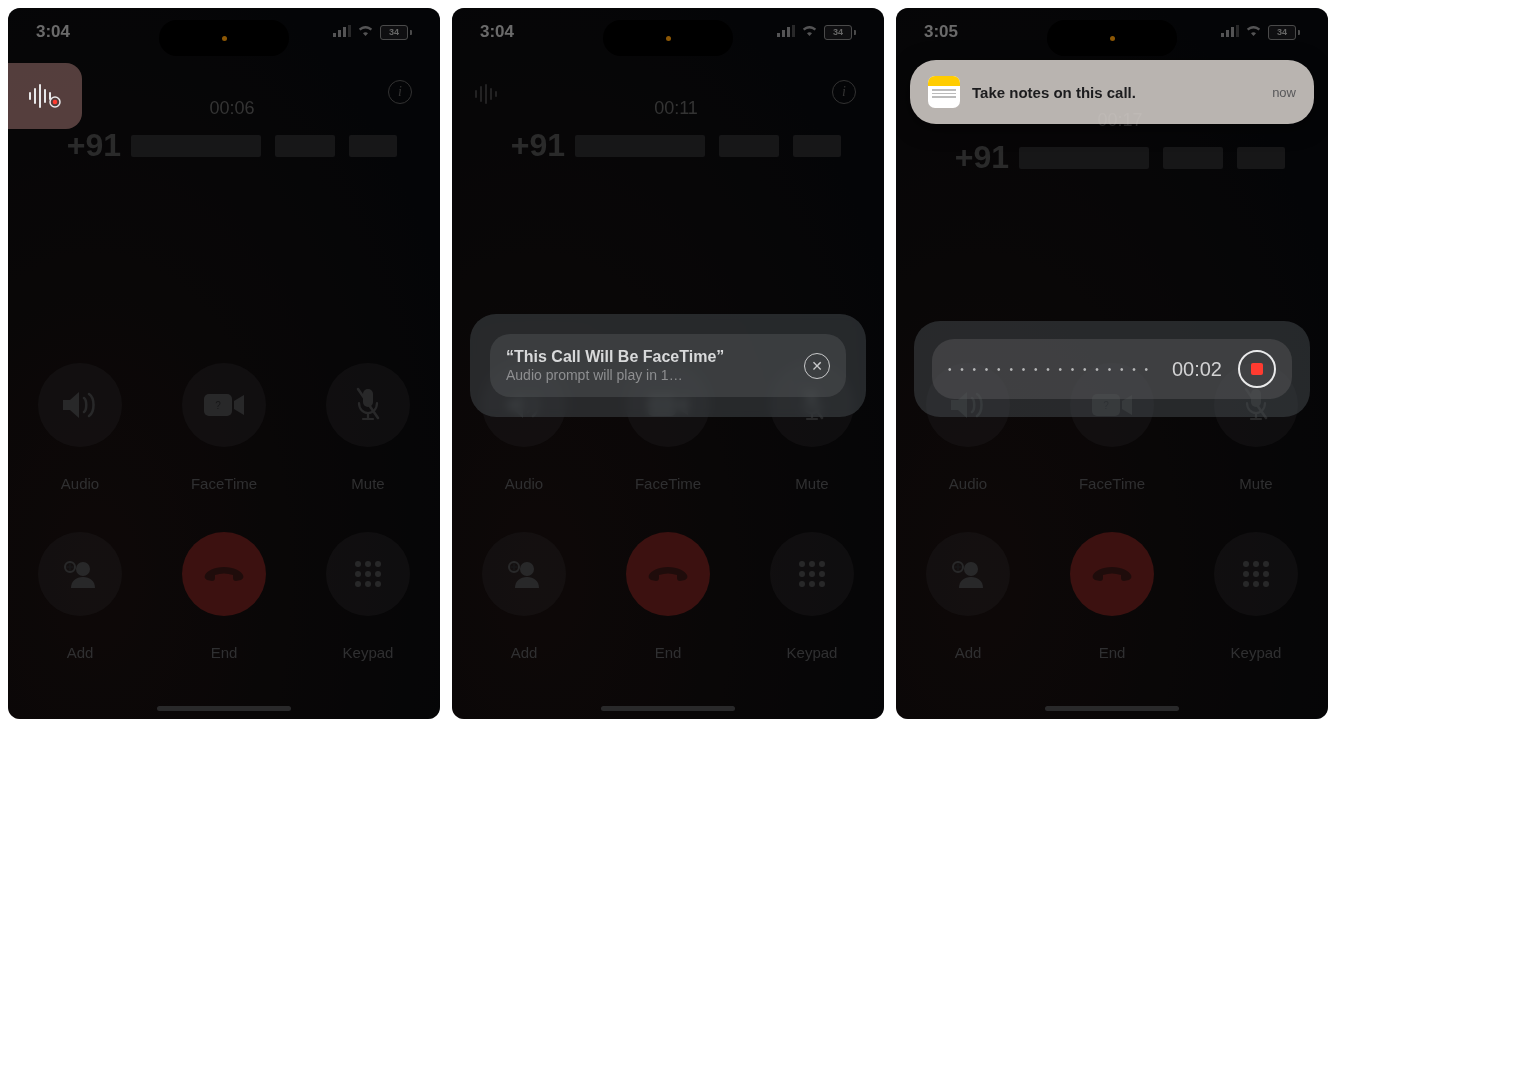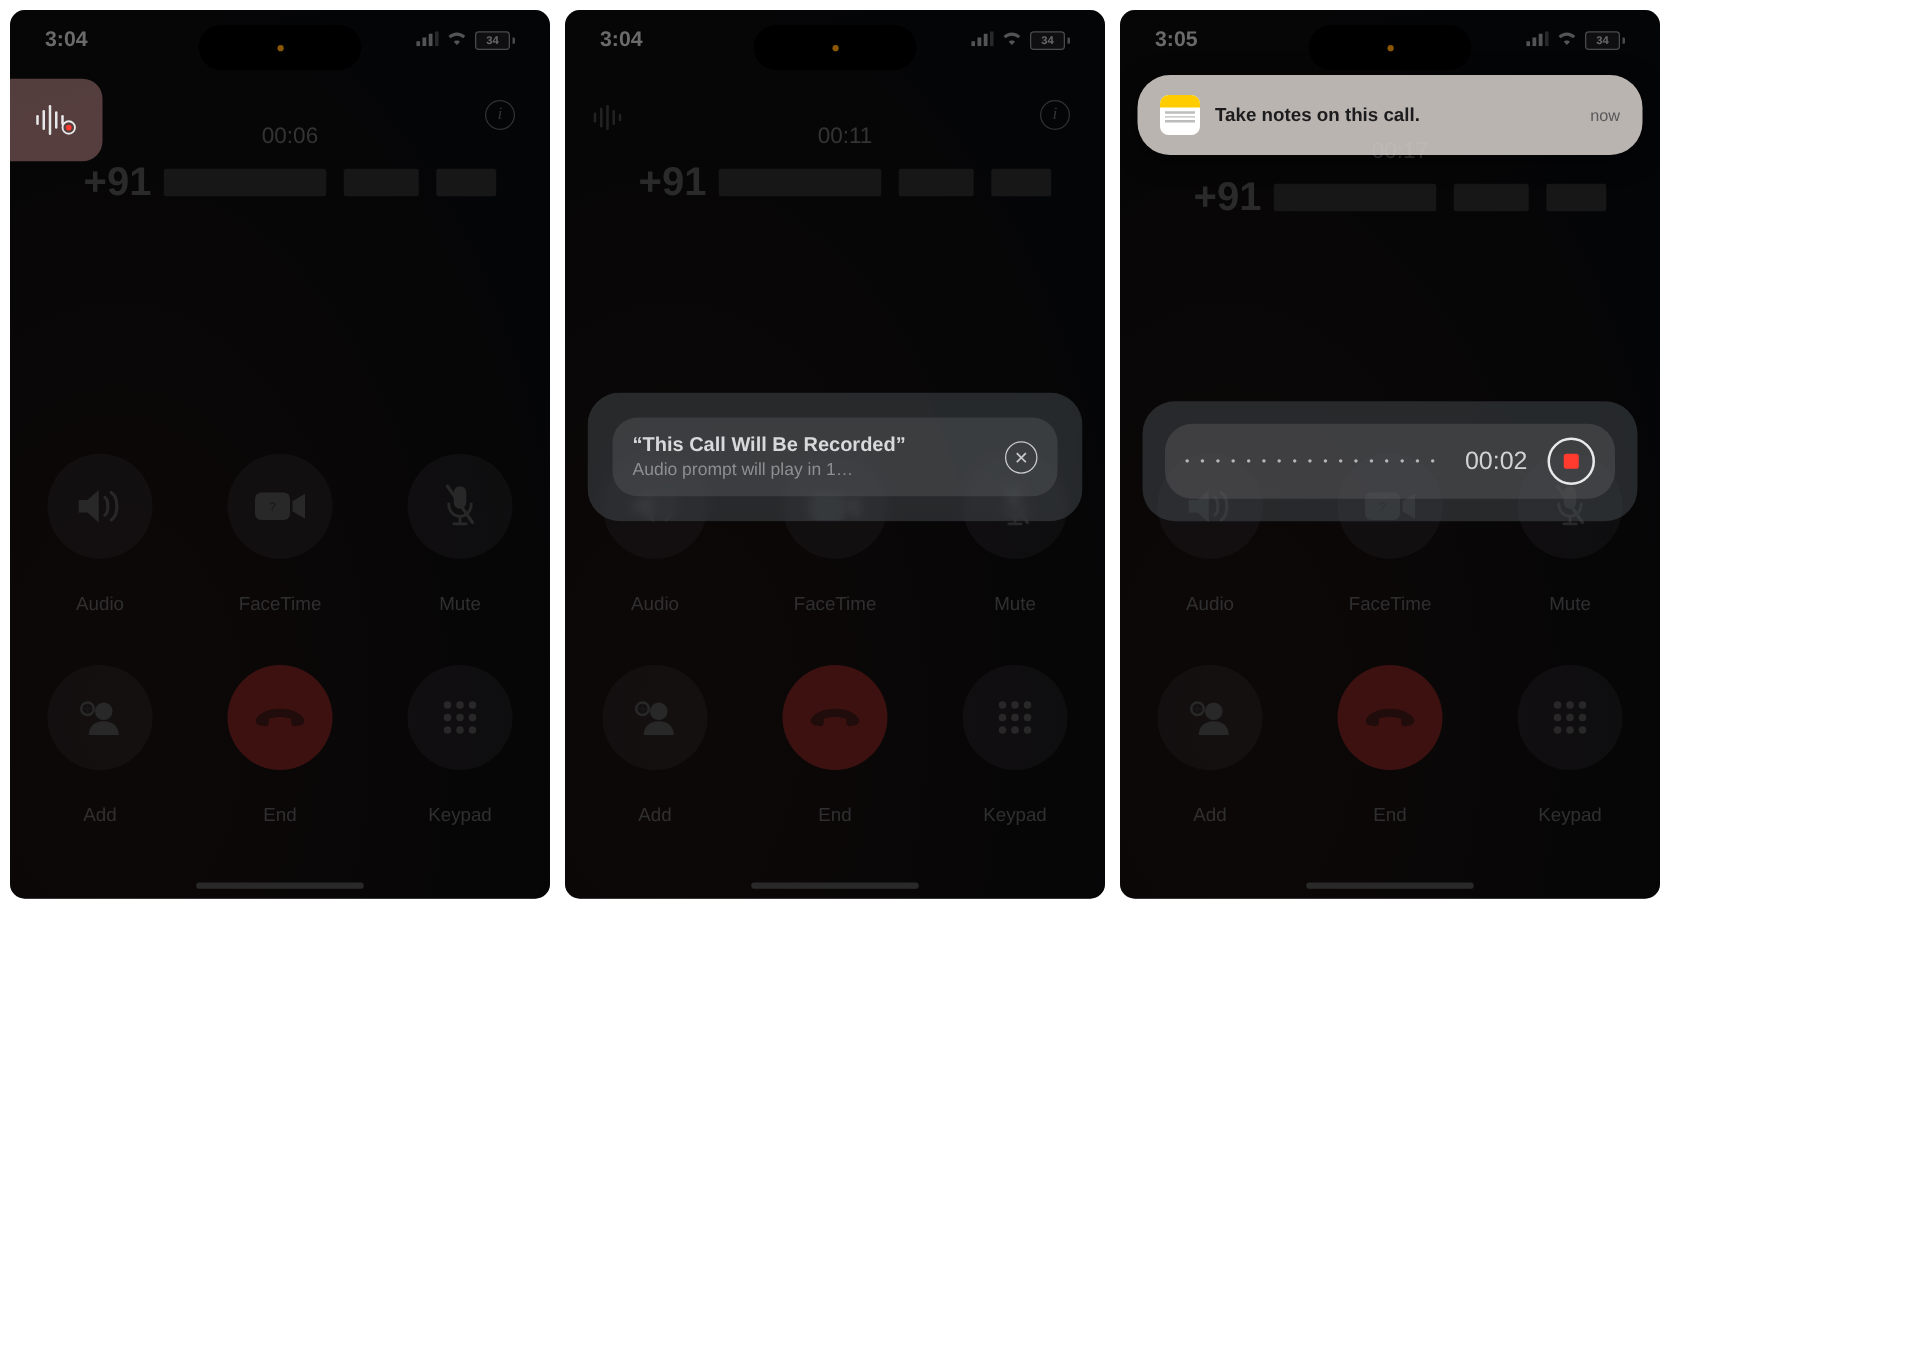--- a/index.html
+++ b/index.html
@@ -231,21 +231,21 @@
         <span style="width:130px"></span>
             <span style="width:60px"></span>
             <span style="width:48px"></span>
       </span>
     </div>
   </div>
 
   <div class="sheet">
     <div class="sheet-inner">
       <div class="sheet-text">
-        <div class="sheet-title">“This Call Will Be Recorded”</div>
+        <div class="sheet-title">“This Call Will Be FaceTime”</div>
         <div class="sheet-sub">Audio prompt will play in 1…</div>
       </div>
       <div class="close-btn">
         <span>✕</span>
       </div>
     </div>
   </div>
 
   <div class="btns">
     <div class="cbtn">

